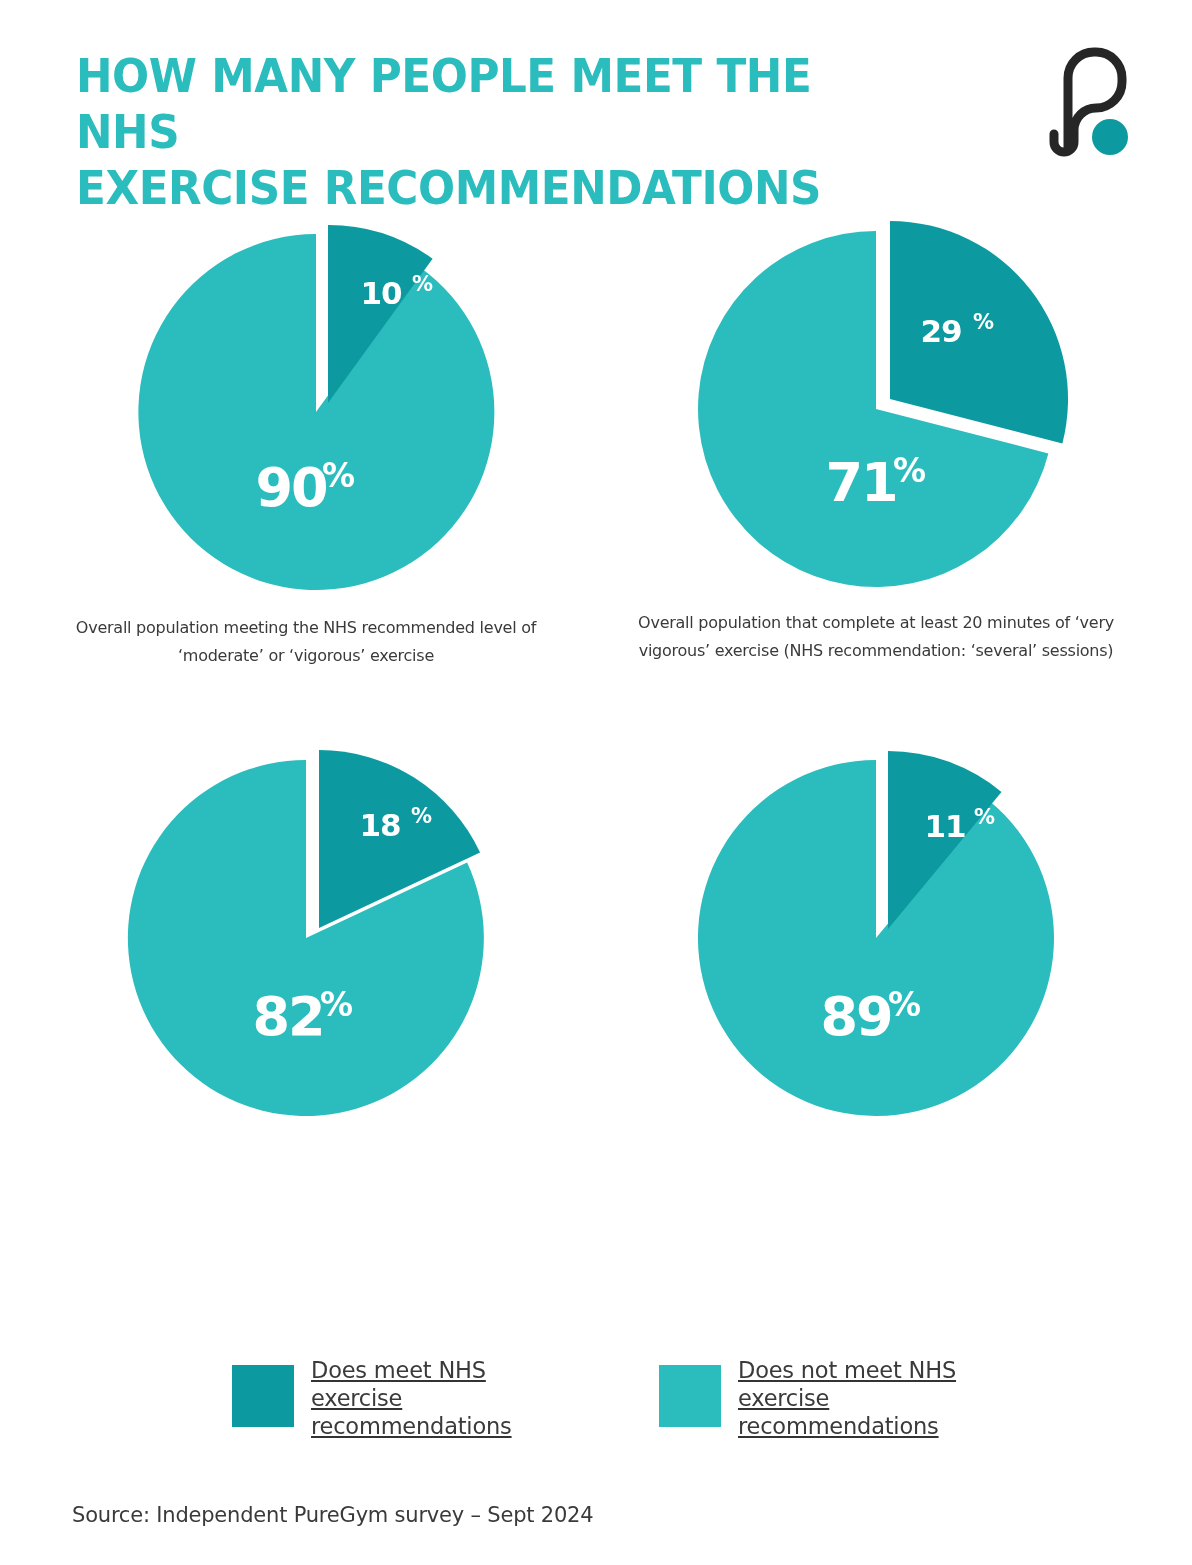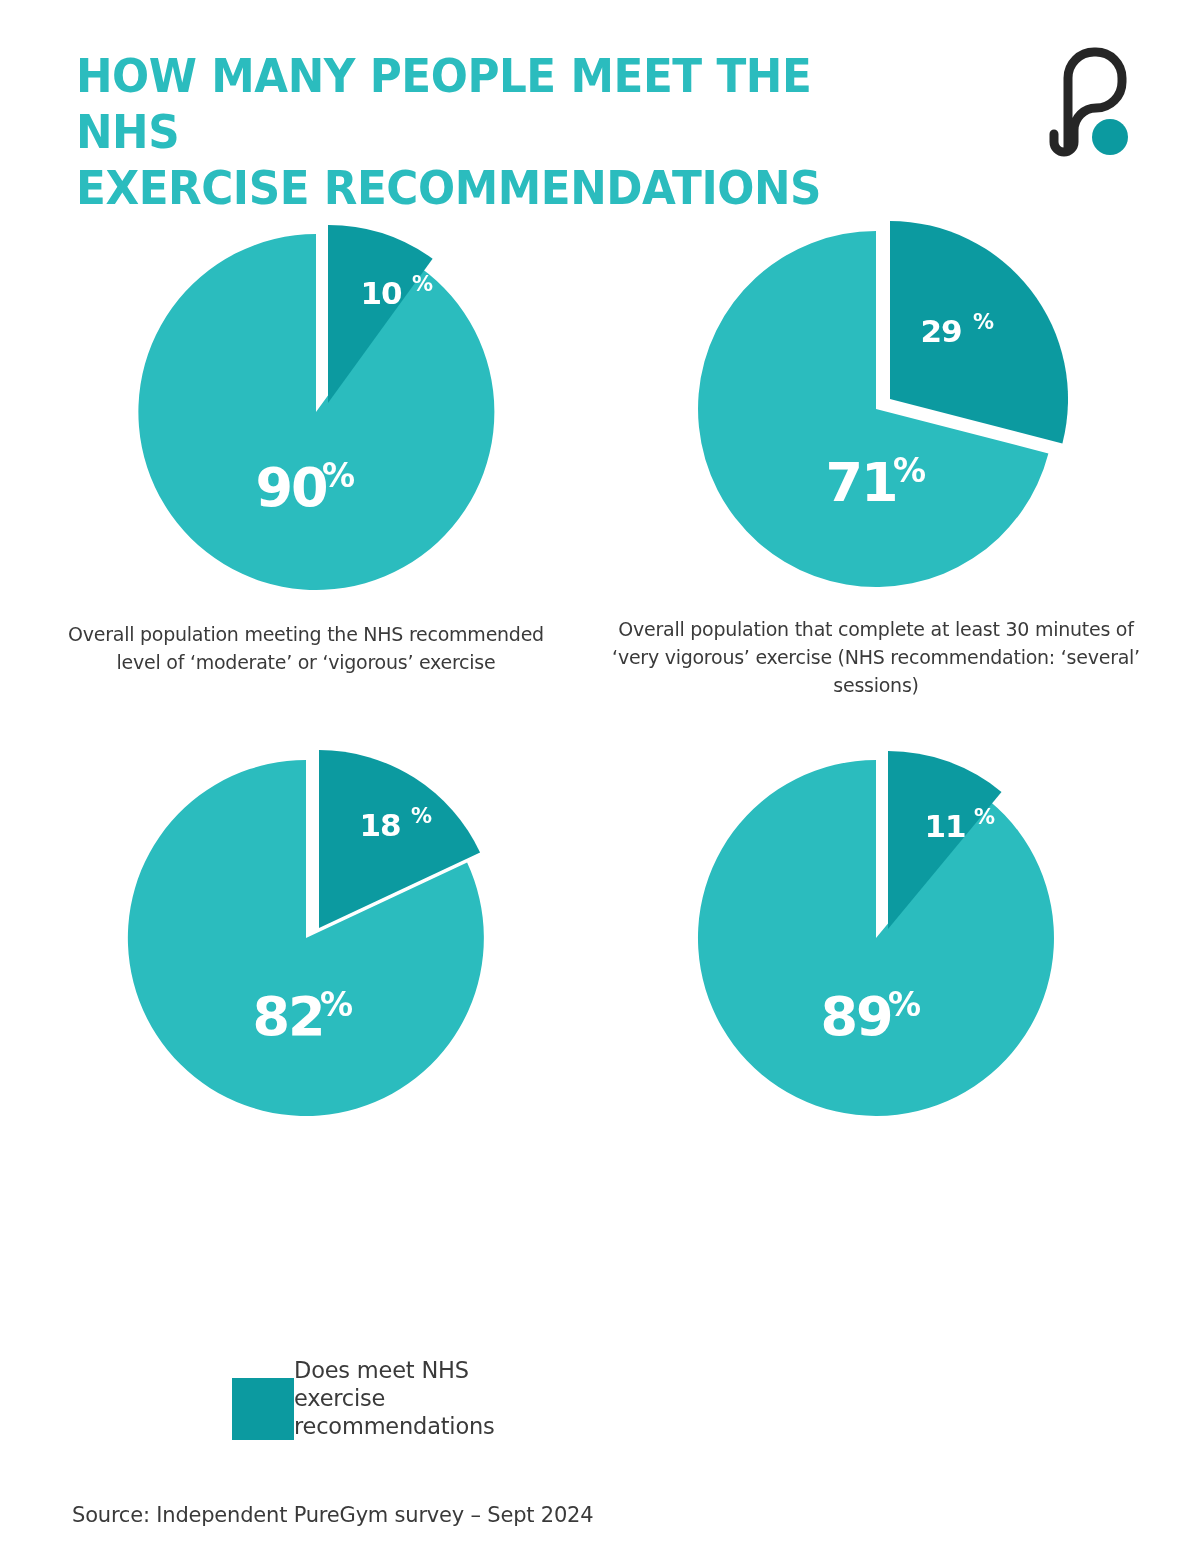--- a/index.html
+++ b/index.html
@@ -63,24 +63,24 @@
     position: relative;
     width: 560px;
     height: 400px;
   }
   .pie-svg {
     display: block;
     width: 560px;
     height: 400px;
   }
   .cap {
-    margin-top: 10px;
+    margin-top: 4px;
     text-align: center;
     font-family: "DejaVu Sans", sans-serif;
-    font-size: 19px;
+    font-size: 16px;
     line-height: 28px;
     color: #3a3a3a;
     font-weight: 400;
     padding: 0 26px;
     box-sizing: border-box;
     letter-spacing: -0.25px;
   }
   #cell-1 .cap { padding: 0 10px; }
   #cell-2 .cap { padding: 0 55px; }
   #cell-3 .cap { padding: 0 35px; }
@@ -99,21 +99,23 @@
   #legend {
     position: absolute;
     left: 232px;
     top: 1352px;
     display: flex;
     align-items: flex-start;
     gap: 78px;
   }
   .legend-item {
     display: flex;
-    align-items: flex-end;
+    align-items: center;
+    gap: 17px;
+    text-decoration: underline;
   }
   .legend-swatch {
     width: 62px;
     height: 62px;
     flex: 0 0 62px;
   }
   .legend-text {
     font-family: "DejaVu Sans", sans-serif;
     font-size: 22.5px;
     line-height: 28px;
@@ -178,21 +180,21 @@
 
       <g transform="translate(14,-10)">
         <path d="M 280 204 L 280 26 A 178 178 0 0 1 452.4 248.4 Z" fill="#0C9AA0"></path>
       </g>
       <text class="slice-label label-big" x="265" y="296" text-anchor="middle">71</text>
       <text class="slice-label label-bigpc" x="297" y="277" text-anchor="start">%</text>
       <text class="slice-label label-small" x="345" y="137" text-anchor="middle">29</text>
       <text class="slice-label label-smallpc" x="377" y="124" text-anchor="start">%</text>
     </svg>
   </div>
-  <div class="cap">Overall population that complete at least 30 minutes of ‘very vigorous’ exercise (NHS recommendation: ‘several’ sessions)</div>
+  <div class="cap">Overall population that complete at least 20 minutes of ‘very vigorous’ exercise (NHS recommendation: ‘several’ sessions)</div>
 </div>
 
 <div class="chart-cell" id="cell-2">
   <div class="pie-wrap">
     <svg class="pie-svg" viewBox="0 0 560 400">
 
       <path d="M 290 200 L 451.1 124.6 A 178 178 0 1 1 290 22 Z" fill="#2BBCBE"></path>
 
       <g transform="translate(13,-10)">
         <path d="M 290 200 L 290 22 A 178 178 0 0 1 451.1 124.6 Z" fill="#0C9AA0"></path>
@@ -220,15 +222,19 @@
       <text class="slice-label label-smallpc" x="388" y="86" text-anchor="start">%</text>
     </svg>
   </div>
 </div>
 
 <div id="legend">
   <div class="legend-item">
     <span class="legend-swatch" style="background:#0C9AA0"></span>
     <span class="legend-text">Does meet NHS exercise recommendations</span>
   </div>
+  <div class="legend-item">
+    <span class="legend-swatch" style="background:#2BBCBE"></span>
+    <span class="legend-text">Does not meet NHS exercise recommendations</span>
+  </div>
 </div>
 
 <div id="source">Source: Independent PureGym survey – Sept 2024</div>
 
 </body></html>

